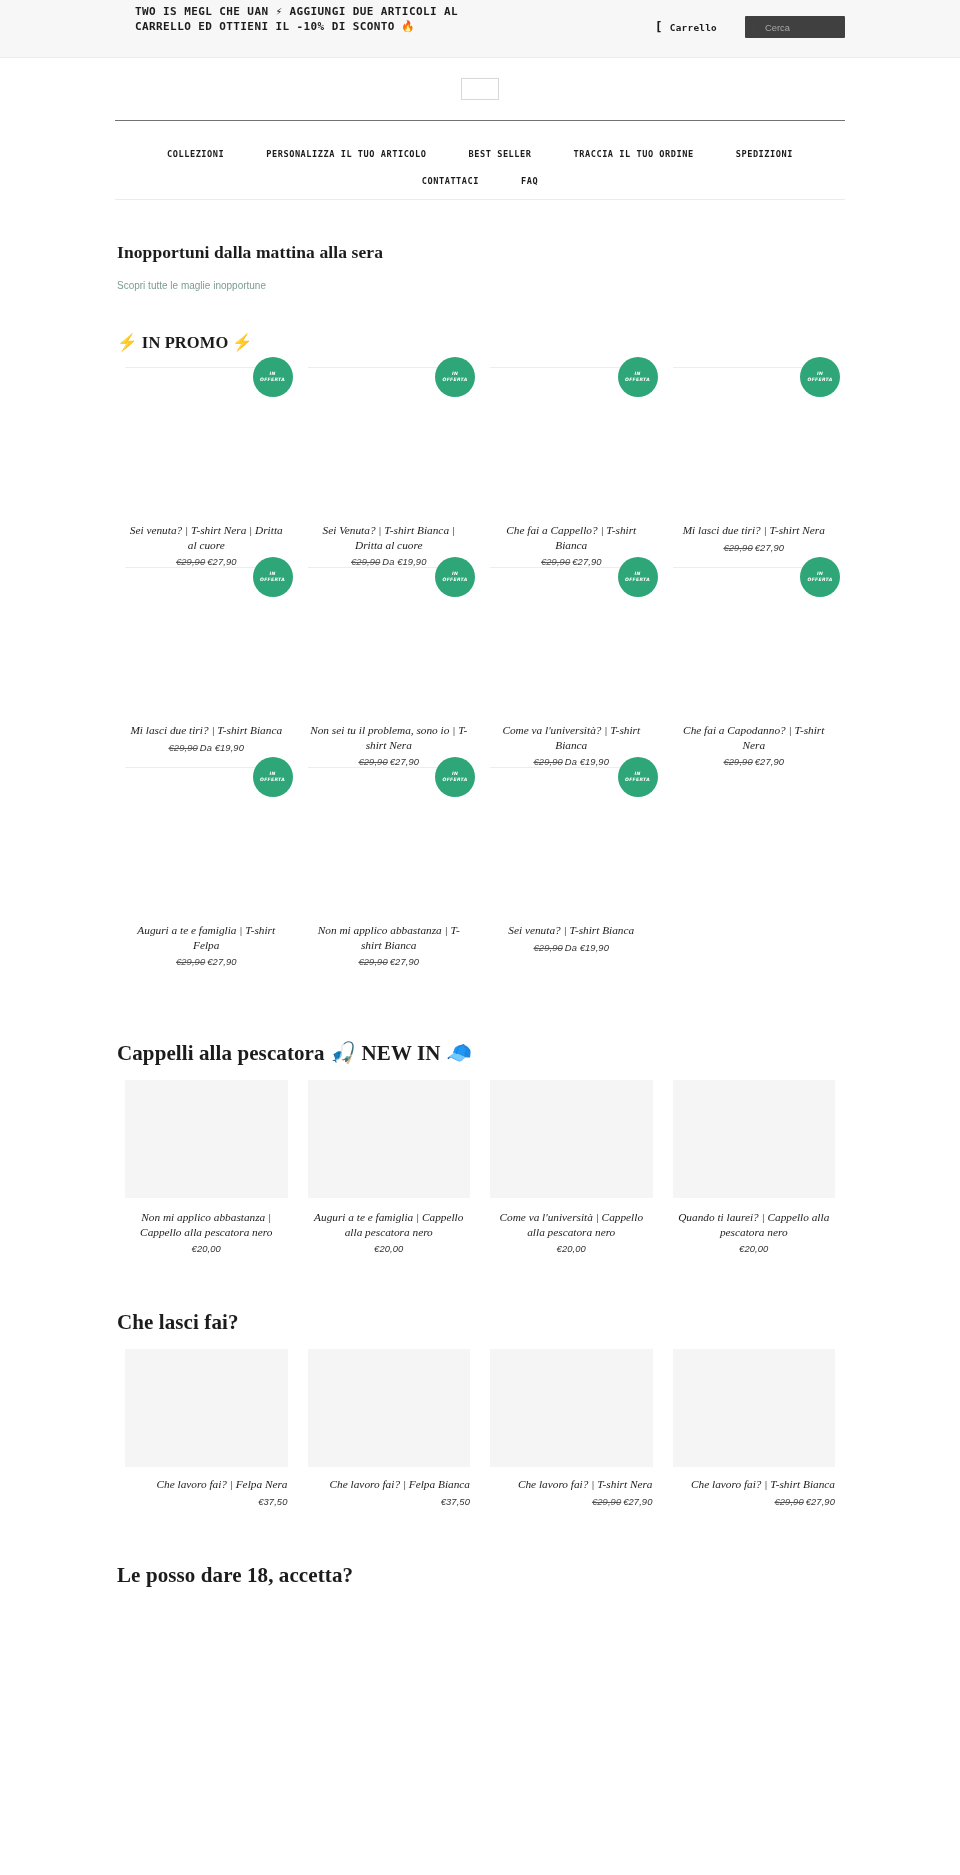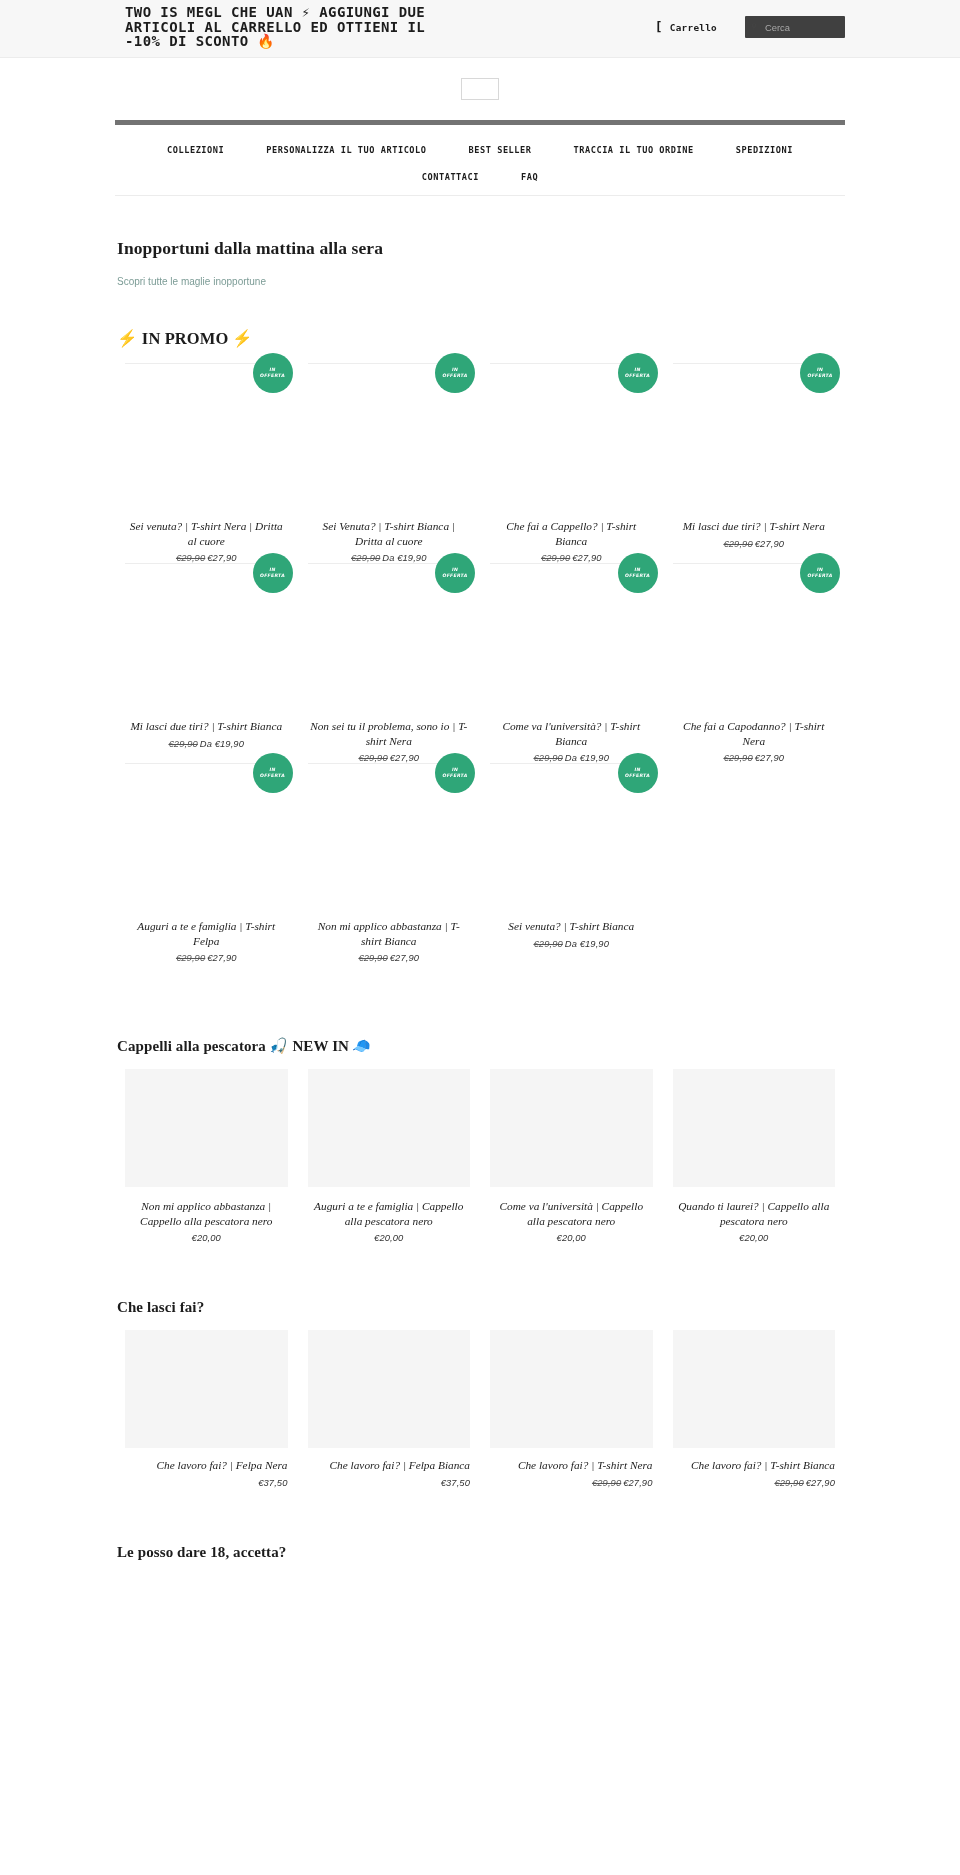--- a/index.html
+++ b/index.html
@@ -26,25 +26,25 @@
   }
   .announce-inner {
     width: 730px;
     margin: 0 auto;
     position: relative;
     height: 100%;
     padding-left: 0px;
   }
   .announce-text {
     position: absolute;
-    left: 10px;
+    left: 20px;
     top: 5px;
     width: 330px;
     font-family: "DejaVu Sans Mono", monospace;
-    font-size: 14px;
+    font-size: 11px;
     line-height: 14.5px;
     letter-spacing: 0.4px;
     font-weight: bold;
     color: #1c1c1c;
     text-transform: uppercase;
   }
   .announce-right {
     position: absolute;
     right: 0px;
     top: 16px;
@@ -111,22 +111,22 @@
     width: 38px;
     height: 22px;
     border: 1px solid #d8d8d8;
     background: #fff;
   }
 
   
   .nav-wrap {
     width: 730px;
     margin: 0 auto;
-    border-top: 5px solid #737373;
-    padding-top: 8px;
+    border-top: 1px solid #737373;
+    padding-top: 16px;
   }
   .nav-row {
     display: flex;
     justify-content: center;
     align-items: center;
     gap: 0px;
     padding: 7px 0 0 0;
   }
   .nav-row.second { padding-top: 7px; padding-bottom: 8px; }
   .nav-link {
@@ -164,21 +164,21 @@
     color: #7c9c96;
     text-decoration: none;
     margin-left: 2px;
     cursor: pointer;
   }
 
   
   .sec-head {
     font-family: "Liberation Serif", serif;
     font-weight: bold;
-    font-size: 15px;
+    font-size: 21px;
     color: #1c1c1c;
     margin: 0 0 14px 2px;
     letter-spacing: 0.1px;
   }
   .promo-head { font-size: 16.5px; }
 
   
   .grid {
     display: flex;
     flex-wrap: wrap;

